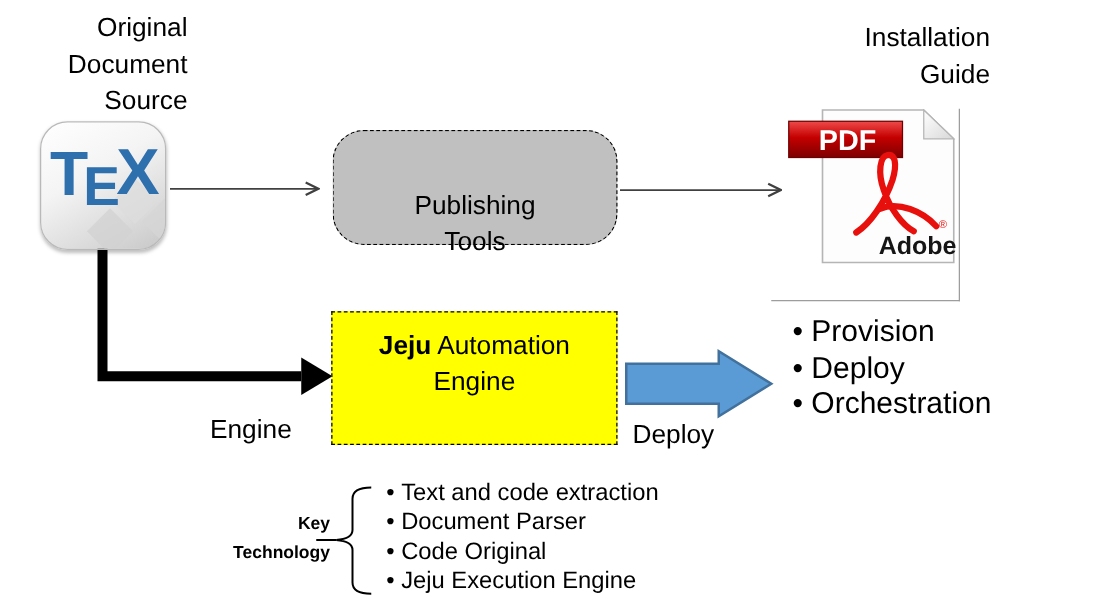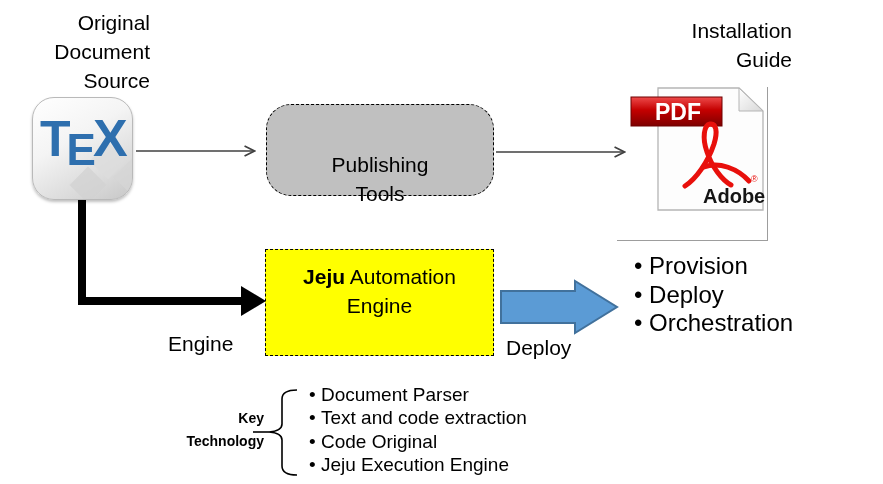--- a/index.html
+++ b/index.html
@@ -159,22 +159,22 @@
     <b>Jeju</b><span> Automation Engine</span>
   </div>
 
   <ul class="bullets output-list">
       <li>Provision</li>
       <li>Deploy</li>
       <li>Orchestration</li>
     </ul>
 
   <ul class="bullets key-list">
+      <li>Text and code extraction</li>
       <li>Document Parser</li>
-      <li>Text and code extraction</li>
       <li>Code Original</li>
       <li>Jeju Execution Engine</li>
     </ul>
 
   <div class="pdf-frame">
     <svg width="151" height="126" viewBox="0 0 151 126">
       <defs>
         <linearGradient id="redg" x1="0" y1="0" x2="0" y2="1">
           <stop offset="0" stop-color="#ee4a4a"></stop>
           <stop offset="0.45" style="stop-color:var(--pdf-red,#c40000)"></stop>

